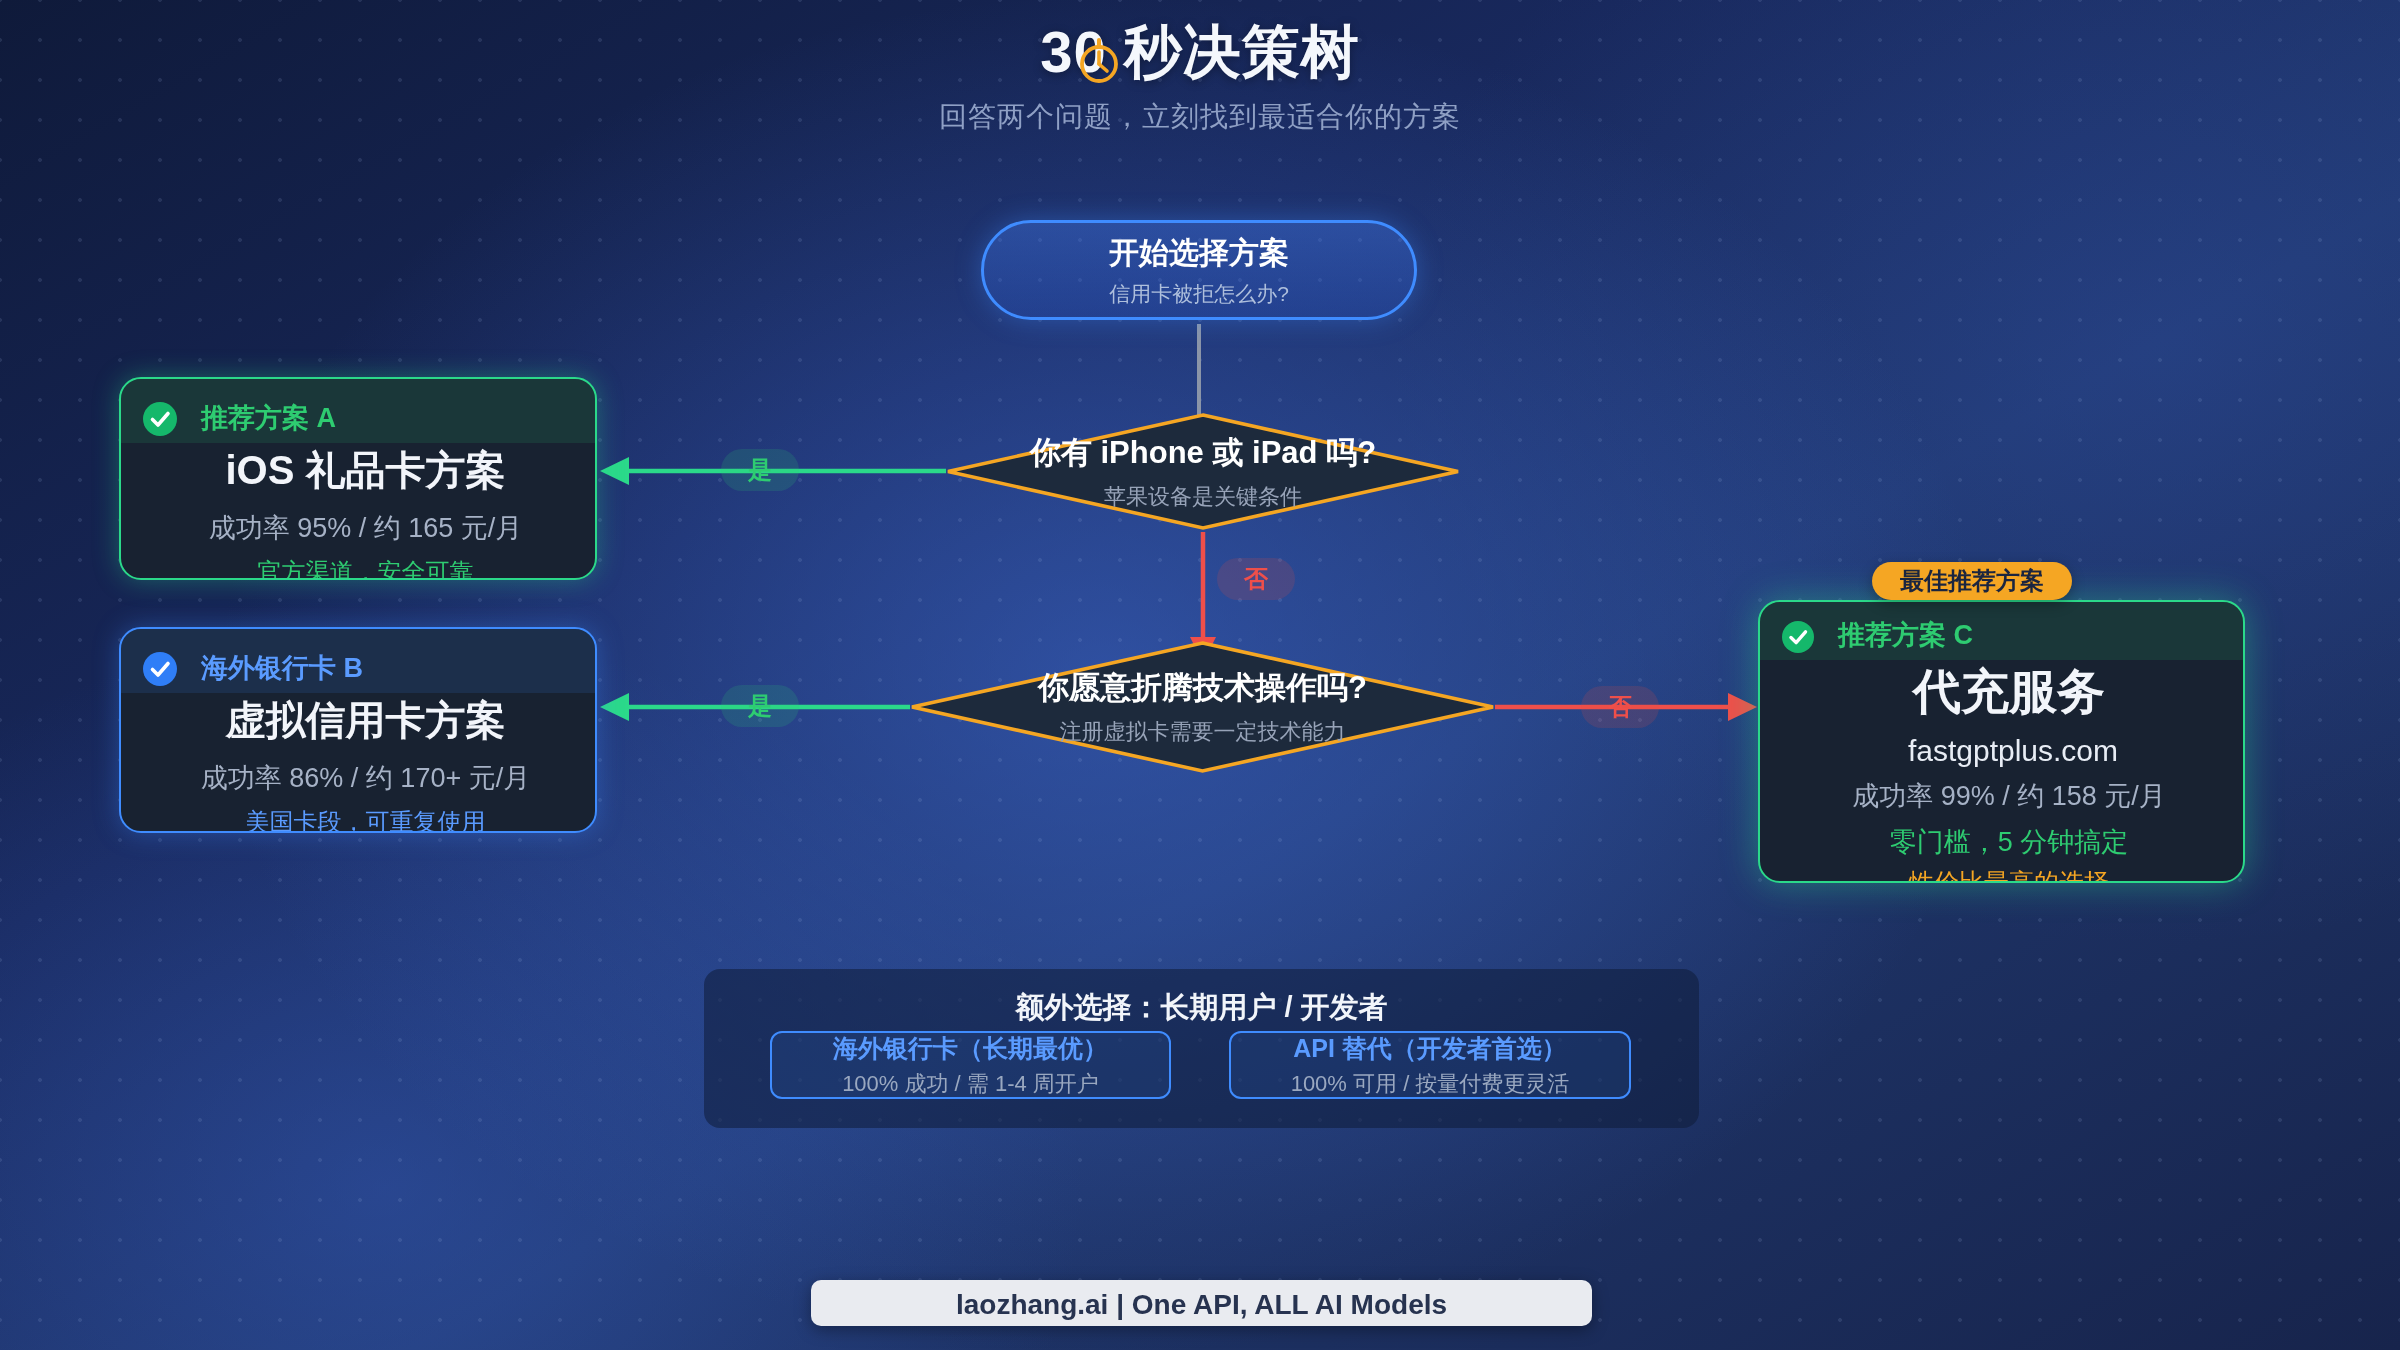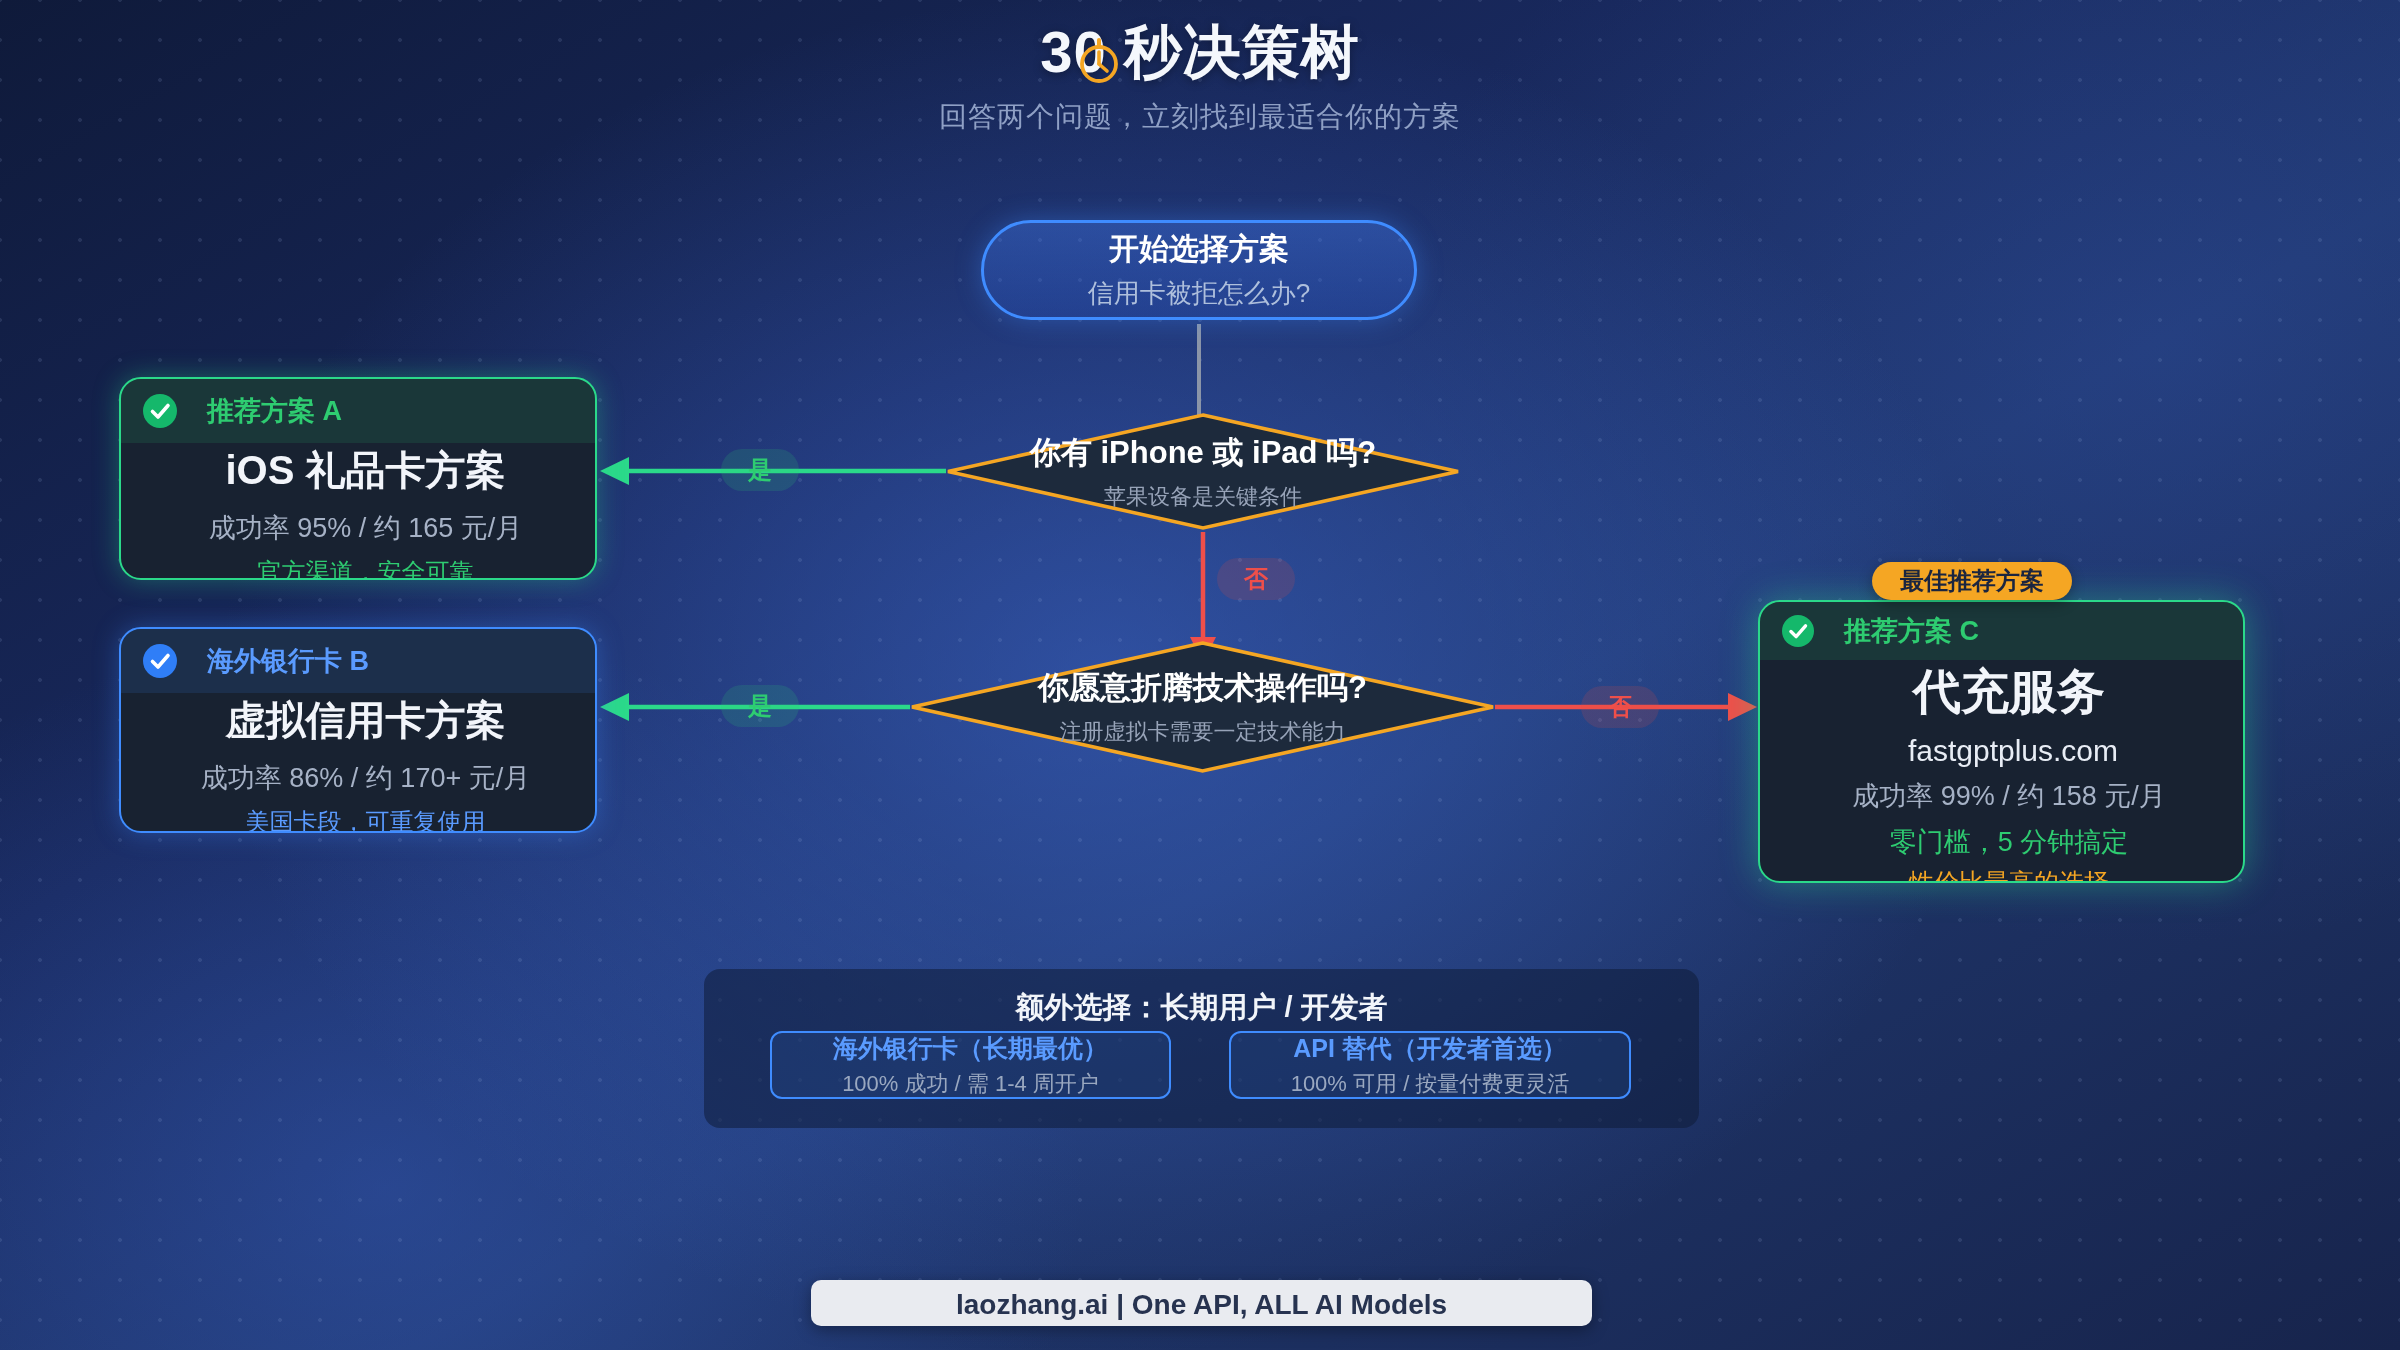--- a/index.html
+++ b/index.html
@@ -40,21 +40,21 @@
   
   .start-node {
     left:981px; top:220px; width:436px; height:100px;
     border:3px solid #3f8cff; border-radius:52px;
     background:linear-gradient(180deg, rgba(66,122,238,0.38), rgba(38,82,192,0.30));
     box-shadow:0 0 26px rgba(63,140,255,0.35);
     display:flex; flex-direction:column; align-items:center; justify-content:center; gap:6px;
     text-align:center;
   }
   .start-title { font-size:30px; font-weight:800; color:#ffffff; }
-  .start-sub   { font-size:26px; color:#aebfdc; }
+  .start-sub   { font-size:21px; color:#aebfdc; }
 
   
   .diamond { display:flex; flex-direction:column; align-items:center; justify-content:center; gap:8px; text-align:center; }
   .diamond svg.shape { position:absolute; inset:0; width:100%; height:100%; overflow:visible; }
   .diamond .dq { position:relative; font-size:31px; font-weight:800; color:#ffffff; }
   .diamond .dh { position:relative; font-size:22px; color:#97a3b8; }
   .diamond1 { left:944px; top:413px; width:518px; height:117px; }
   .diamond2 { left:908px; top:641px; width:589px; height:132px; }
 
   
@@ -62,21 +62,21 @@
     border-radius:22px; overflow:hidden; background:#182231;
     display:flex; flex-direction:column;
   }
   .card-a { left:119px; top:377px; width:478px; height:203px;
     border:2.5px solid #2bd98a; box-shadow:0 0 26px rgba(43,217,138,0.35); }
   .card-b { left:119px; top:627px; width:478px; height:206px;
     border:2.5px solid #3f8cff; box-shadow:0 0 26px rgba(63,140,255,0.35); }
   .card-c { left:1758px; top:600px; width:487px; height:283px;
     border:2.5px solid #2bd98a; box-shadow:0 0 36px rgba(43,217,138,0.42); }
   .card-head {
-    display:flex; align-items:center; gap:30px; padding:13px 22px; flex:0 0 auto;
+    display:flex; align-items:flex-end; gap:24px; padding:7px 22px; flex:0 0 auto;
   }
   .card-a .card-head, .card-c .card-head { background:rgba(46,204,113,0.13); }
   .card-b .card-head { background:rgba(63,140,255,0.13); }
   .card-a .card-head, .card-b .card-head { height:64px; }
   .card-c .card-head { height:58px; }
   .card-head .badge-label { font-size:27px; font-weight:800; }
   .green-text { color:#2ecc71; } .blue-text { color:#5a9bff; }
   .card-body { flex:1; display:flex; flex-direction:column; align-items:center; justify-content:center; padding-bottom:8px;padding-left:15px; }
   .card-title { font-size:40px; font-weight:800; color:#f2f5fa; }
   .card-c .card-title { font-size:48px; }

